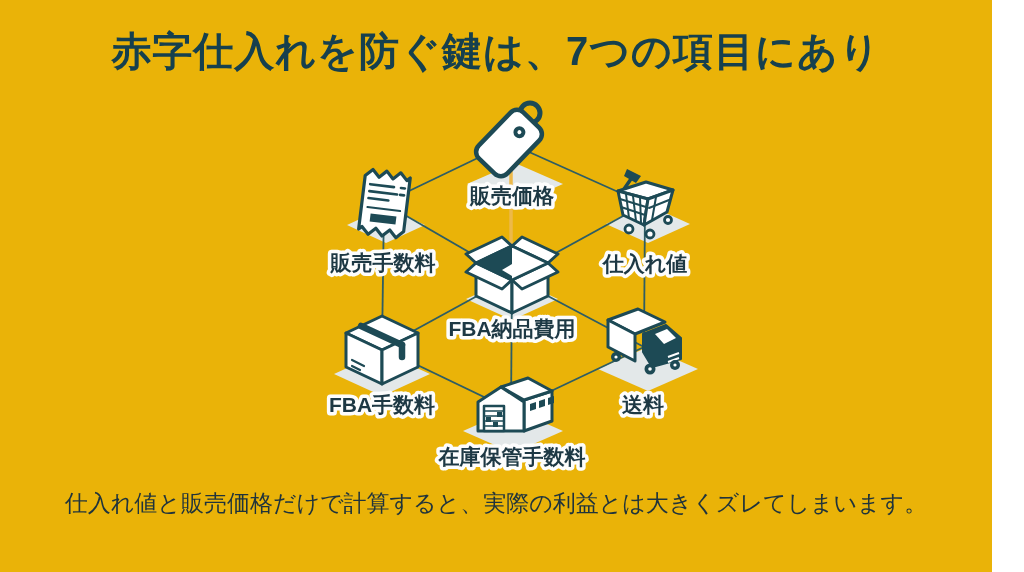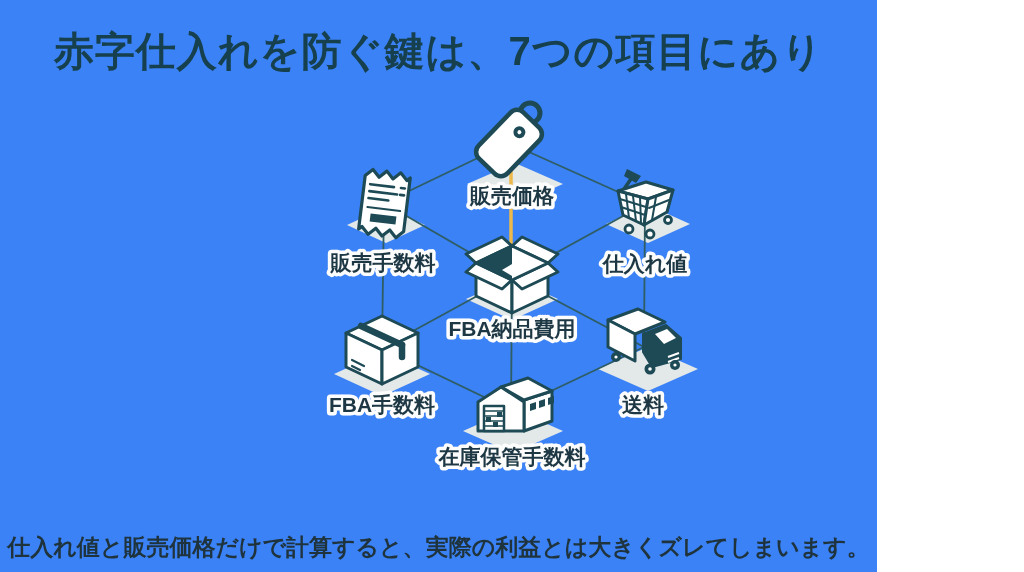--- a/index.html
+++ b/index.html
@@ -1,25 +1,25 @@
 <!DOCTYPE html>
 <html><head>
 <meta charset="utf-8">
 <style>
   html,body{margin:0;padding:0;background:#ffffff;}
-  .stage{position:relative;width:877px;height:572px;background:#3b82f6;overflow:hidden;
+  .stage{position:relative;width:992px;height:572px;background:#eab308;overflow:hidden;
          font-family:"Liberation Sans",sans-serif;}
   .title{position:absolute;top:24px;left:0;width:100%;margin:0;text-align:center;
          font-size:40px;font-weight:bold;color:#16404e;letter-spacing:1px;}
   .diagram{position:absolute;left:0;top:0;}
   .node-label{font-family:"Liberation Sans",sans-serif;font-size:21px;font-weight:bold;
               fill:#1d3844;stroke:#fdfdfd;stroke-width:7px;paint-order:stroke;
               stroke-linejoin:round;text-anchor:middle;}
   .footer{position:absolute;top:486px;left:0;width:100%;text-align:center;
-          color:#1f333c;font-size:23px;font-weight:bold;line-height:34px;margin-top:44px;}
+          color:#1f333c;font-size:23px;font-weight:normal;line-height:34px;}
   .footer p{margin:0;}
   .shadow{fill:#e3e8e9;}
   .edge{stroke:#2e5d64;stroke-width:1.8;}
   .edge-hi{stroke:#edb94a;stroke-width:3.5;}
   .ic{stroke:#1d4a55;stroke-linejoin:round;stroke-linecap:round;}
   .w{fill:#ffffff;}
   .d{fill:#1d4a55;}
   .n{fill:none;}
 </style>
 </head>

